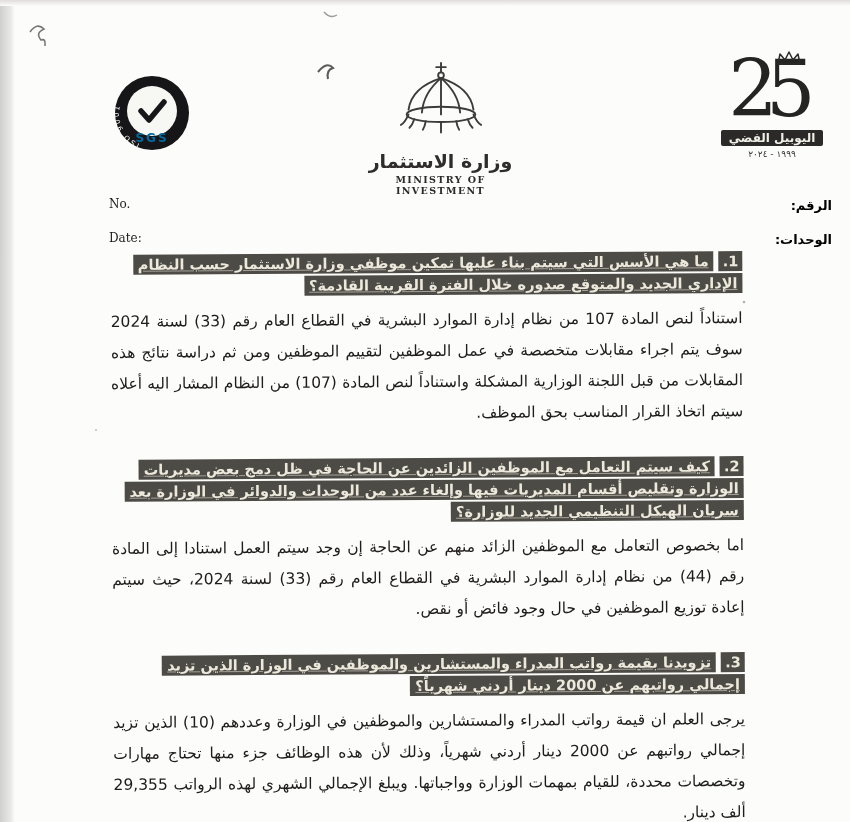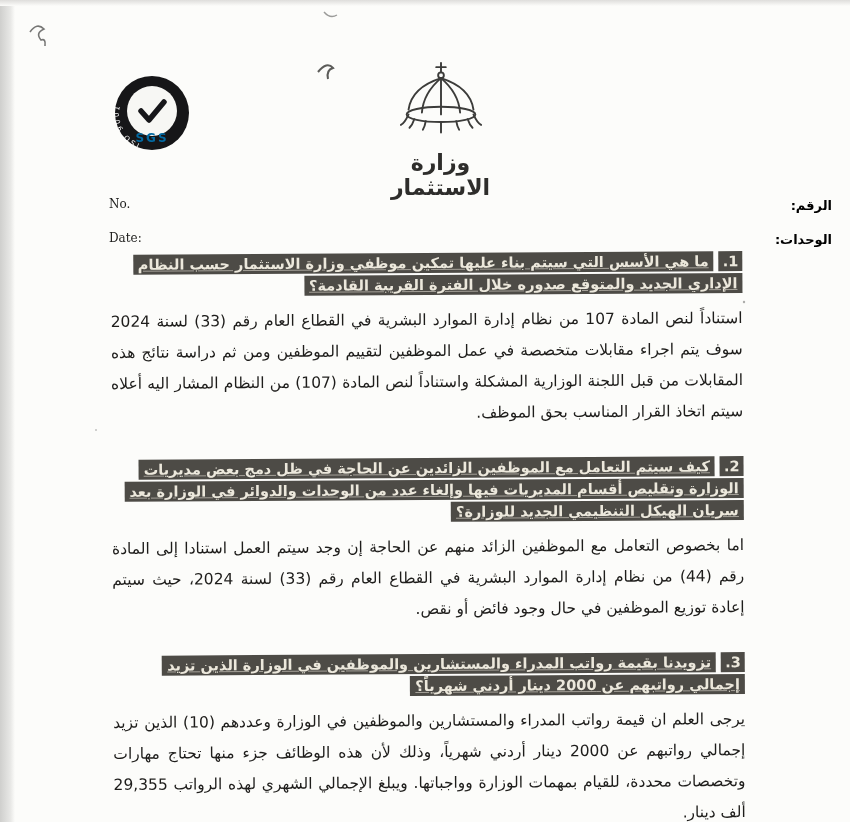--- a/index.html
+++ b/index.html
@@ -37,21 +37,21 @@
     text-align: center;
     color: #0369a1; font-weight: bold; font-size: 12px; letter-spacing: 2px;
   }
 
   .ministry {
     position: absolute; left: 358px; top: 60px;
     width: 165px; text-align: center;
   }
   .ministry-ar {
     margin-top: 2px;
-    font-size: 22px; font-weight: bold; color: #2e2d2b;
+    font-size: 19px; font-weight: bold; color: #2e2d2b;
     letter-spacing: 0.5px;
   }
   .ministry-en {
     margin-top: 2px;
     font-family: "DejaVu Serif", serif;
     font-size: 9.5px; font-weight: bold; letter-spacing: 1.4px;
     color: #2a2a28;
   }
 
   .jubilee {
@@ -161,22 +161,31 @@
         <path d="M46 19 C 68 26 78 38 80 52"></path>
         <path d="M46 19 C 33 30 27 42 26 55"></path>
         <path d="M46 19 C 59 30 65 42 66 55"></path>
         <path d="M46 19 V 57"></path>
         <ellipse cx="46" cy="57" rx="36" ry="8"></ellipse>
         <path d="M12 57 q-4 9 -8 11 M80 57 q4 9 8 11"></path>
         <path d="M18 62 q-2 6 -5 9 M74 62 q2 6 5 9 M30 64 q-1 6 -3 9 M62 64 q1 6 3 9 M46 65 v11"></path>
       </g>
     </svg>
     <div class="ministry-ar" dir="rtl">وزارة الاستثمار</div>
-  </div>
-
+    <div class="ministry-en">MINISTRY OF INVESTMENT</div>
+  </div>
+
+  <div class="jubilee">
+    <svg class="jubilee-crown" width="26" height="16" viewBox="0 0 26 16">
+      <path d="M2 14 L4 4 L9 10 L13 2 L17 10 L22 4 L24 14 Z" fill="none" stroke="#2b2b29" stroke-width="1.5" stroke-linejoin="round"></path>
+    </svg>
+    <div class="jubilee-number">25</div>
+    <div class="jubilee-title" dir="rtl">اليوبيل الفضي</div>
+    <div class="jubilee-years" dir="rtl">١٩٩٩ - ٢٠٢٤</div>
+  </div>
 
   <div class="ref-left">
     <div>No.</div>
     <div>Date:</div>
   </div>
   <div class="ref-right" dir="rtl">
     <div>الرقم:</div>
     <div>الوحدات:</div>
   </div>
 

